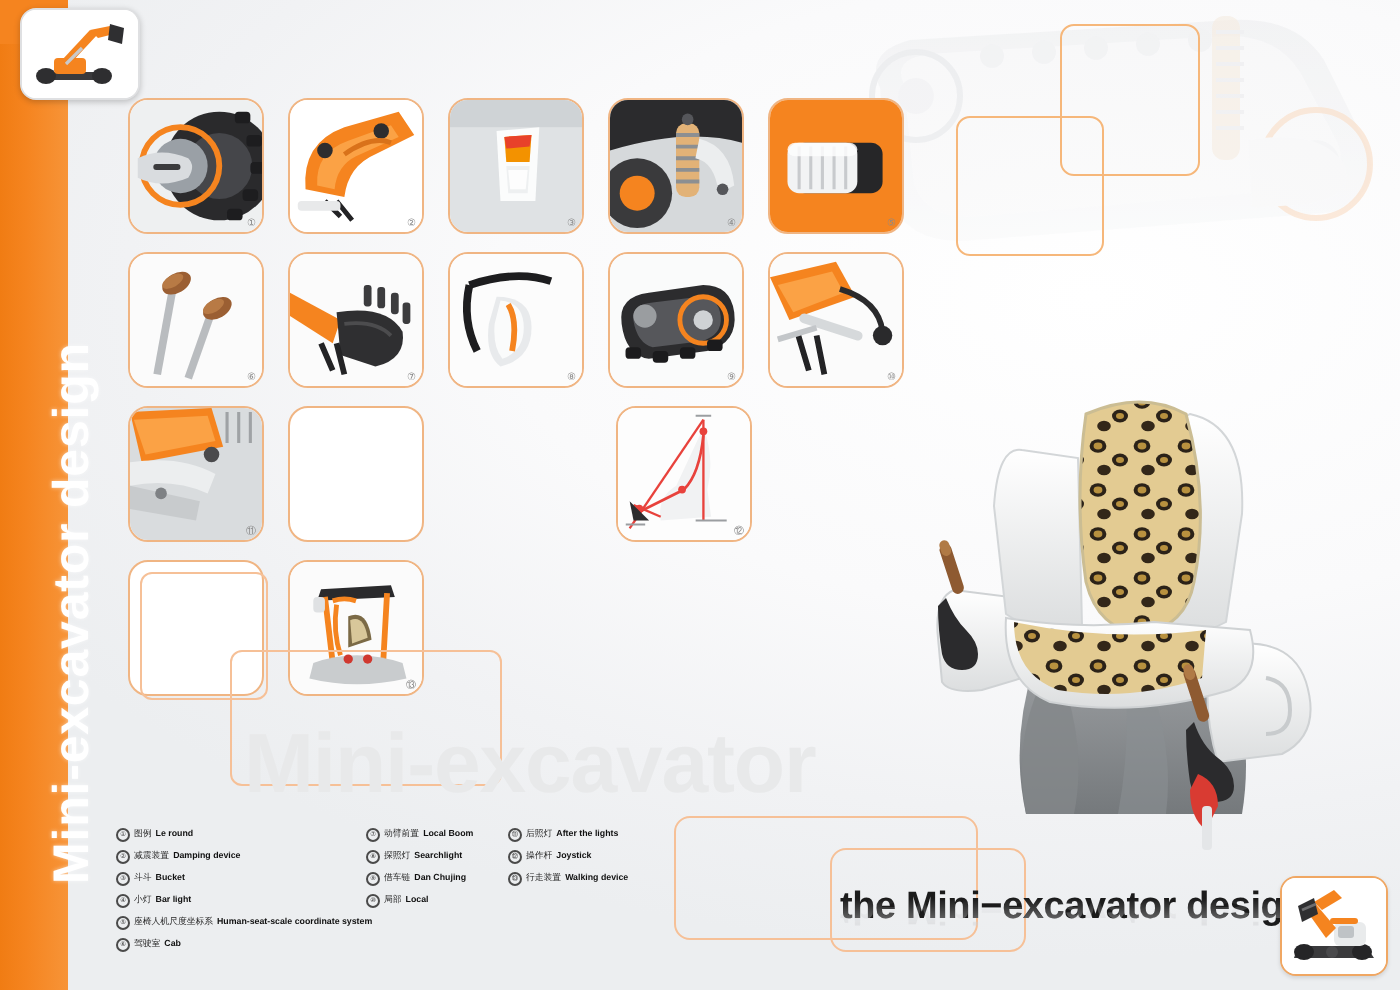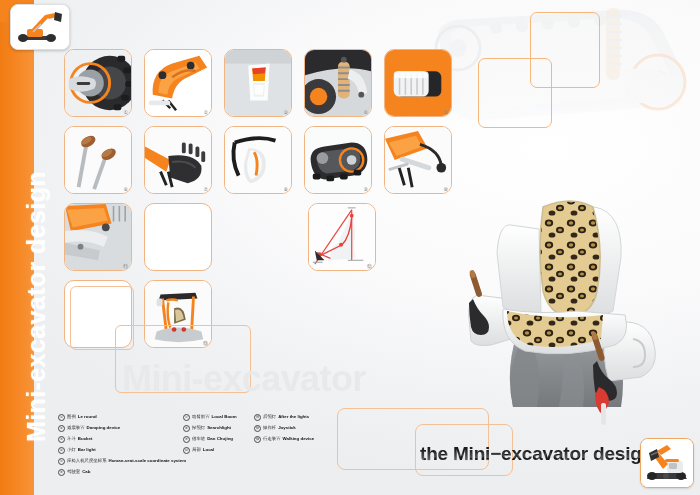--- a/index.html
+++ b/index.html
@@ -72,21 +72,21 @@
   .thumb .num{
     position:absolute;right:3px;bottom:1px;
     font-size:5px;color:#8a8a8a;z-index:5;line-height:1;
   }
   .thumb.empty{background:#ffffff;}
   .thumb svg{display:block;width:100%;height:100%;}
 
   
   .wm{
     position:absolute;left:122px;top:358px;
-    font-size:36px;font-weight:bold;color:#e8e9ea;
+    font-size:42px;font-weight:bold;color:#e8e9ea;
     letter-spacing:-.6px;white-space:nowrap;
     font-family:"Liberation Sans", sans-serif;
   }
   
   .wm-rect{position:absolute;border:1px solid #f6c097;border-radius:6px;}
   .wm-rect.a{left:70px;top:286px;width:62px;height:62px;}
   .wm-rect.b{left:115px;top:325px;width:134px;height:66px;}
   .wm-rect.c{left:337px;top:408px;width:150px;height:60px;border-radius:8px;}
   .wm-rect.d{left:415px;top:424px;width:96px;height:50px;border-radius:8px;}
 

